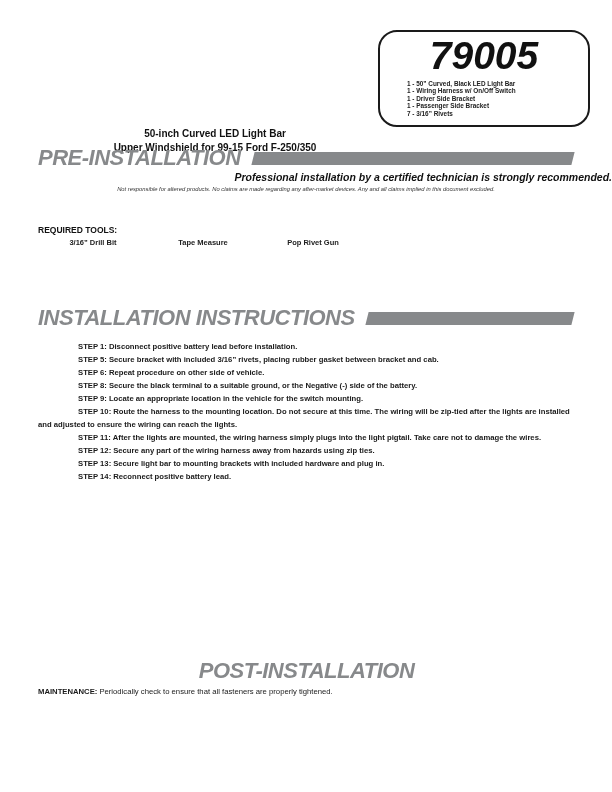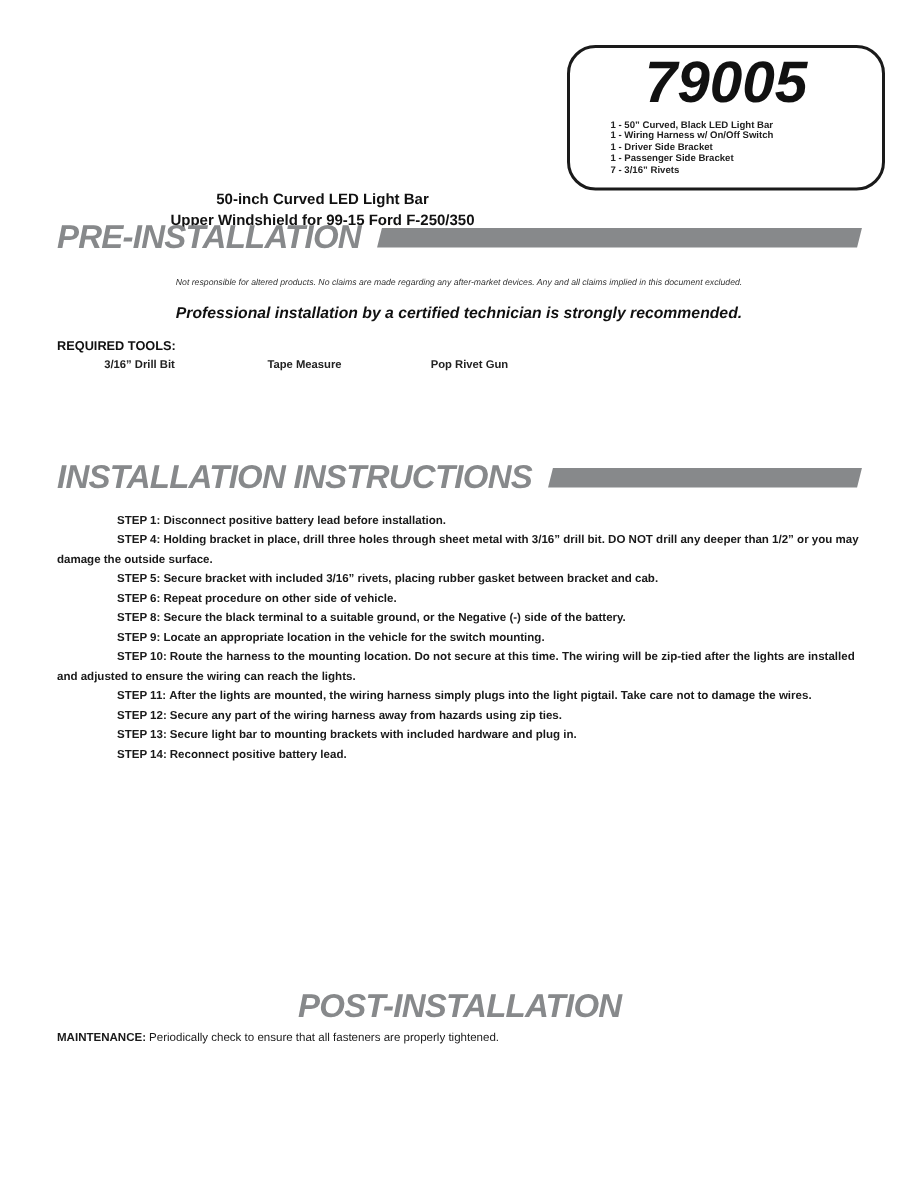--- a/index.html
+++ b/index.html
@@ -32,22 +32,22 @@
     letter-spacing:-0.5px;white-space:nowrap;line-height:22px;
   }
   .section-head .head-bar{
     flex:1;height:13px;background:#87898B;margin-left:12px;margin-right:2px;
     transform:skewX(-14deg);
   }
   #pre-head{top:147px;}
   #install-head{top:307px;}
   #post-head{top:660px;flex-direction:column;}
   .recommendation{
-    position:absolute;left:0;top:171px;width:612px;text-align:center;
-    font-size:10.5px;font-weight:bold;font-style:italic;color:#111;margin-top:32px;
+    position:absolute;left:0;top:171px;width:612px;text-align:right;
+    font-size:10.5px;font-weight:bold;font-style:italic;color:#111;
   }
   .disclaimer{
     position:absolute;left:0;top:186px;width:612px;text-align:center;
     font-size:5.8px;font-style:italic;color:#333;
   }
   
   .tools-heading{
     position:absolute;left:38px;top:225px;font-size:8.5px;font-weight:bold;color:#111;
   }
   .tools-row{
@@ -100,21 +100,20 @@
   <span class="tool">Pop Rivet Gun</span>
 </div>
 
 <div class="section-head" id="install-head">
   <span class="head-text">INSTALLATION INSTRUCTIONS</span>
   <span class="head-bar"></span>
 </div>
 
 <div class="steps">
   <div class="step"><b>STEP 1:</b><span>Disconnect positive battery lead before installation.</span></div>
-  <div class="step"><b>STEP 4:</b><span>Holding bracket in place, drill three holes through sheet metal with 3/16” drill bit.  DO NOT drill any deeper than 1/2” or you may damage the outside surface.</span></div>
   <div class="step"><b>STEP 5:</b><span>Secure bracket with included 3/16” rivets, placing rubber gasket between bracket and cab.</span></div>
   <div class="step"><b>STEP 6:</b><span>Repeat procedure on other side of vehicle.</span></div>
   <div class="step"><b>STEP 8:</b><span>Secure the black terminal to a suitable ground, or the Negative (-) side of the battery.</span></div>
   <div class="step"><b>STEP 9:</b><span>Locate an appropriate location in the vehicle for the switch mounting.</span></div>
   <div class="step"><b>STEP 10:</b><span>Route the harness to the mounting location. Do not secure at this time. The wiring will be zip-tied after the lights are installed and adjusted to ensure the wiring can reach the lights.</span></div>
   <div class="step"><b>STEP 11:</b><span>After the lights are mounted, the wiring harness simply plugs into the light pigtail. Take care not to damage the wires.</span></div>
   <div class="step"><b>STEP 12:</b><span>Secure any part of the wiring harness away from hazards using zip ties.</span></div>
   <div class="step"><b>STEP 13:</b><span>Secure light bar to mounting brackets with included hardware and plug in.</span></div>
   <div class="step"><b>STEP 14:</b><span>Reconnect positive battery lead.</span></div>
 </div>

